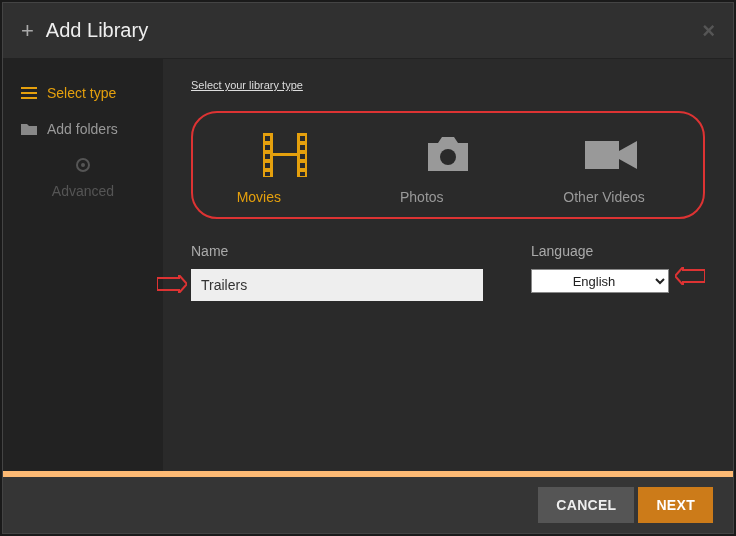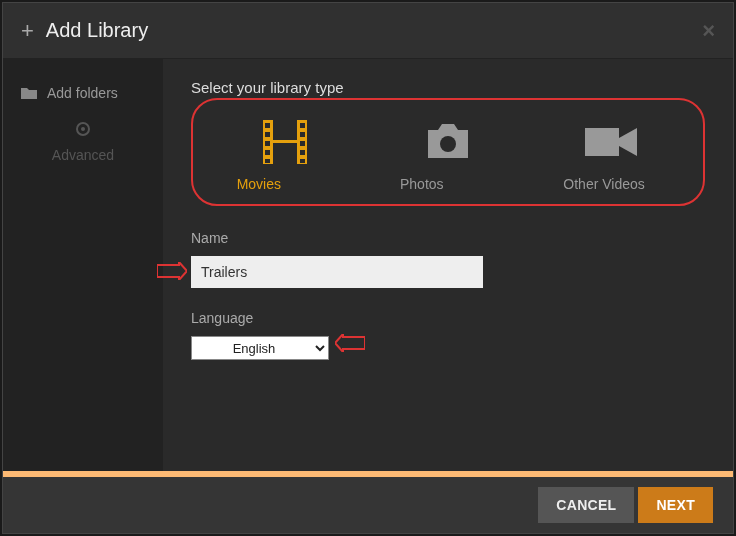--- a/index.html
+++ b/index.html
@@ -67,45 +67,45 @@
   .sidebar-item.active { color: #e5a00d; }
   .sidebar-item.dim { color: #555; flex-direction: column; }
   .sidebar-item .icon { width: 16px; display: inline-flex; }
   .main {
     flex: 1;
     padding: 20px 28px;
     position: relative;
   }
   .section-title {
     color: #ddd;
-    font-size: 15px;
-    margin-bottom: 2px;
+    font-size: 11px;
+    margin-bottom: 20px;
+    text-decoration: underline;
   }
   .type-row {
     border: 2px solid #d33;
     border-radius: 26px;
     padding: 18px 10px 12px;
     display: flex;
     justify-content: space-around;
     align-items: flex-end;
   }
   .type-item {
     text-align: left;
     cursor: pointer;
     color: #999;
     width: 96px;
   }
   .type-item.active { color: #e5a00d; }
   .type-item .ticon { height: 48px; display: flex; align-items: center; justify-content: center; margin-bottom: 10px; }
   .type-item .tlabel { font-size: 14px; }
   .fields {
     display: flex;
-    gap: 22px;
+    gap: 48px;
     margin-top: 24px;
-    flex-direction: column;
   }
   .field { position: relative; }
   .field-label { font-size: 14px; color: #aaa; margin-bottom: 10px; display: block; }
   .text-input {
     width: 292px;
     height: 32px;
     background: #eee;
     border: none;
     padding: 0 10px;
     font-size: 14px;
@@ -163,20 +163,32 @@
 
   <div class="header">
     <span class="plus">+</span>
     <span class="title">Add Library</span>
     <span class="close">×</span>
   </div>
 
   <div class="body">
 
     <div class="sidebar">
+      <div class="sidebar-item active">
+        <span class="icon">
+          <svg width="16" height="14" viewBox="0 0 16 14">
+              <g stroke="#e5a00d" stroke-width="2">
+                <line x1="0" y1="2" x2="16" y2="2"></line>
+                <line x1="0" y1="7" x2="16" y2="7"></line>
+                <line x1="0" y1="12" x2="16" y2="12"></line>
+              </g>
+            </svg>
+        </span>
+        <span>Select type</span>
+      </div>
       <div class="sidebar-item">
         <span class="icon">
           <svg width="16" height="14" viewBox="0 0 16 14">
               <path fill="#888" d="M0 2h6l2 2h8v9H0z"></path>
             </svg>
         </span>
         <span>Add folders</span>
       </div>
       <div class="sidebar-item dim">
         <span class="icon">

